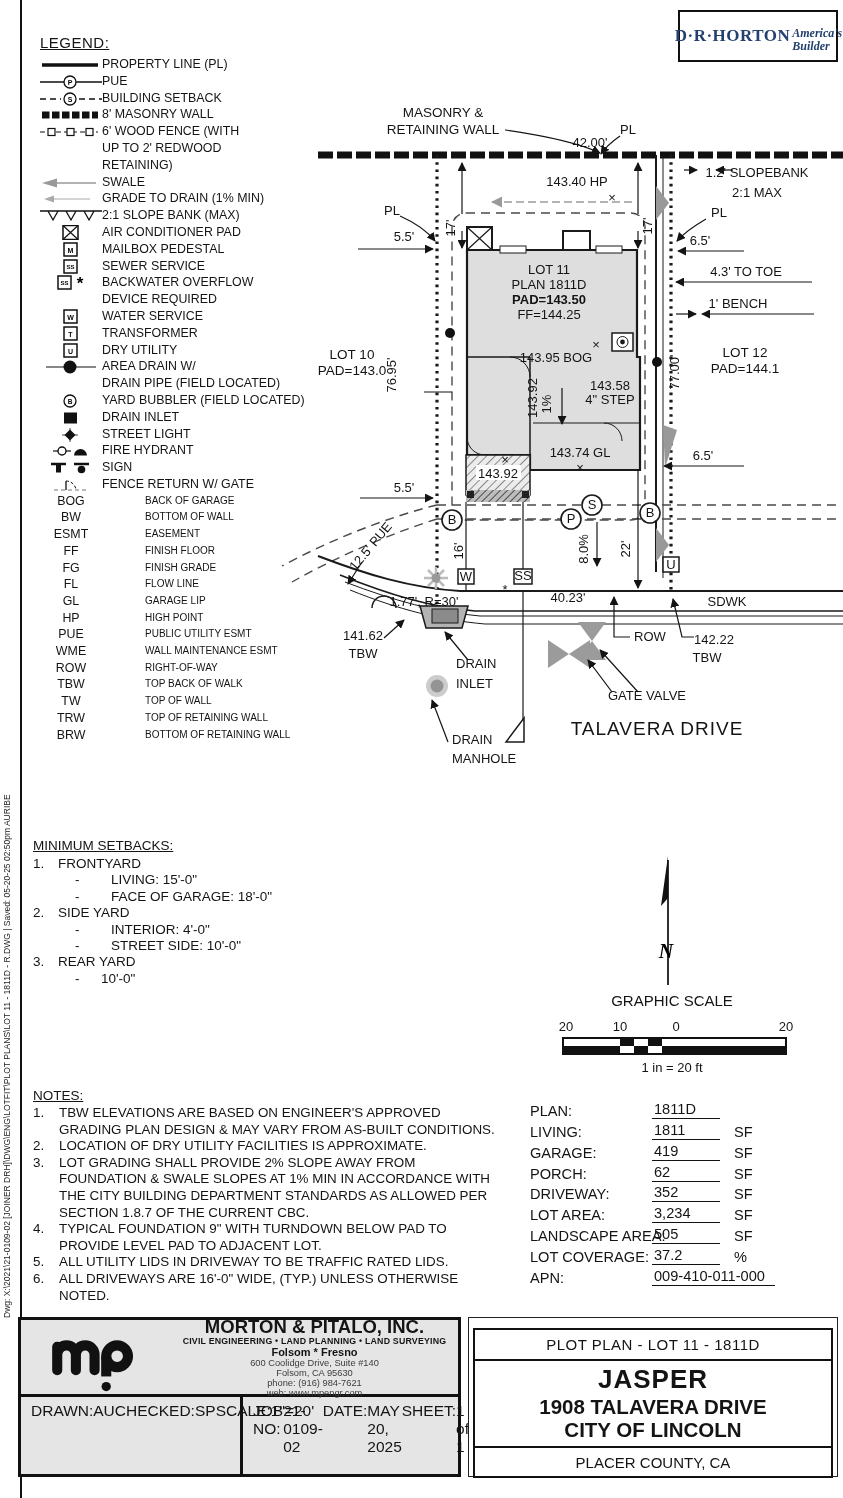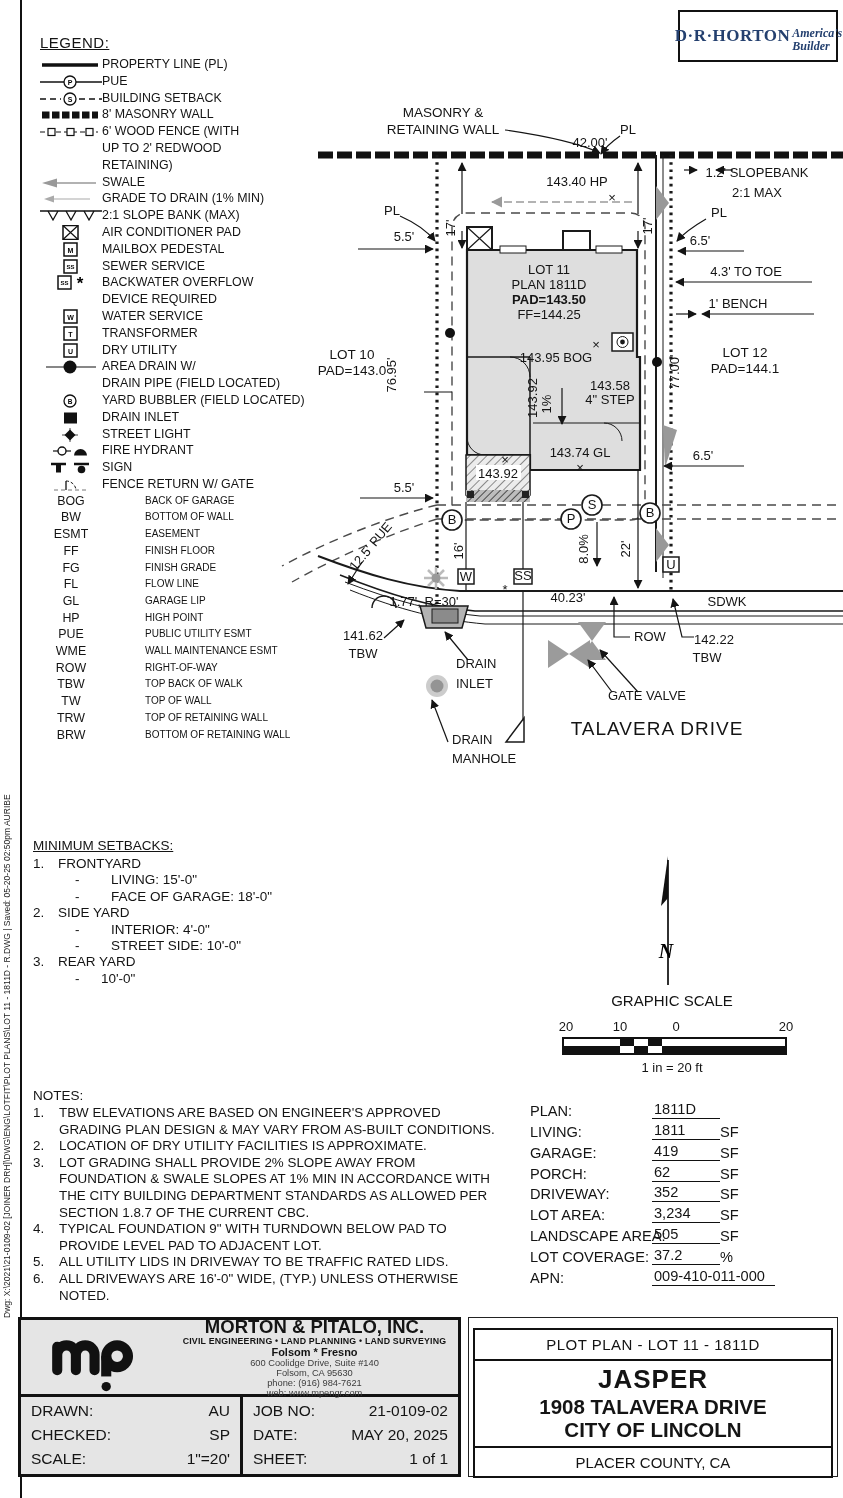--- a/index.html
+++ b/index.html
@@ -33,41 +33,41 @@
   .ln{stroke:#1a1a1a;fill:none;}
   .swale-ln{stroke:#9a9a9a;stroke-width:1.4;stroke-dasharray:8 4;fill:none;}
   
   .setbacks{position:absolute;left:33px;top:838px;width:290px;}
   .sb-title{font-size:13.5px;text-decoration:underline;margin-bottom:3px;}
   .sb-row{display:flex;font-size:13.5px;line-height:16.4px;}
   .sb-row .n{width:25px;flex:none;}
   .sb-row.sub{margin-left:42px;} .sb-row.sub .n{width:36px;}
   .sb-row.sub2{margin-left:42px;} .sb-row.sub2 .n{width:26px;}
   .notes{position:absolute;left:33px;top:1088px;width:468px;}
-  .nt-title{font-size:13.5px;margin-bottom:2px;}
+  .nt-title{font-size:13.5px;text-decoration:underline;margin-bottom:2px;}
   .nt-row{display:flex;font-size:13.4px;line-height:16.6px;}
   .nt-row .n{width:26px;flex:none;}
   .nt-row .tx{flex:1;}
   
   .plan-table{position:absolute;left:530px;top:1098px;width:310px;}
   .pt-row{display:flex;align-items:flex-end;height:20.9px;font-size:14.6px;}
   .pt-label{width:122px;flex:none;white-space:nowrap;}
   .pt-value{border-bottom:1.6px solid #111;min-width:68px;padding:0 10px 1px 2px;box-sizing:border-box;white-space:nowrap;}
-  .pt-unit{}
+  .pt-unit{margin-left:14px;}
   
   .tb-left{position:absolute;left:18px;top:1317px;width:443px;height:160px;border:3px solid #111;box-sizing:border-box;background:#e5e5e5;}
   .tb-company{height:77px;border-bottom:3px solid #111;display:flex;align-items:center;box-sizing:border-box;padding:2px 4px;}
   .mp-logo{width:150px;height:70px;flex:none;}
   .co-text{flex:1;text-align:center;}
   .co-name{font-size:18.5px;font-weight:bold;line-height:19px;}
   .co-serv{font-size:8.8px;font-weight:bold;letter-spacing:.2px;line-height:10px;}
   .co-cities{font-size:11px;font-weight:bold;line-height:12px;}
   .co-line{font-size:9.3px;color:#3c3c3c;line-height:10px;}
   .tb-fields{display:flex;height:77px;}
-  .tb-col{padding:5px 10px 6px 10px;display:flex;flex-direction:column;justify-content:space-between;box-sizing:border-box;}
+  .tb-col{padding:5px 18px 6px 10px;display:flex;flex-direction:row;justify-content:space-between;box-sizing:border-box;}
   .tb-col.c1{width:219px;flex:none;}
   .tb-col.c2{flex:1;border-left:3px solid #111;}
   .f-row{display:flex;justify-content:space-between;font-size:15.5px;}
   .tb-right{position:absolute;left:468px;top:1317px;width:370px;height:160px;border:1.5px solid #222;padding:4px;box-sizing:border-box;background:#fff;}
   .tb-right-inner{border:2.5px solid #111;height:100%;box-sizing:border-box;display:flex;flex-direction:column;margin-top:6px;}
   .pr-header{height:29px;flex:none;border-bottom:2px solid #111;display:flex;align-items:center;justify-content:center;font-size:15px;letter-spacing:.5px;}
   .pr-main{flex:1;display:flex;flex-direction:column;align-items:center;justify-content:center;line-height:1.15;}
   .pr-name{font-size:26px;font-weight:bold;letter-spacing:1px;}
   .pr-addr,.pr-city{font-size:20.5px;font-weight:bold;}
   .pr-footer{height:28px;flex:none;border-top:2px solid #111;display:flex;align-items:center;justify-content:center;font-size:15px;}

